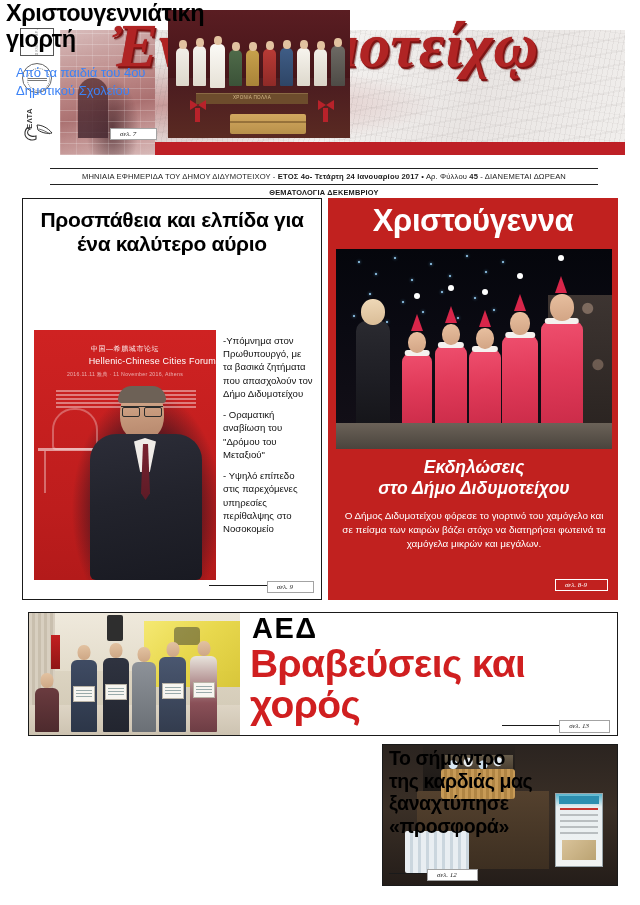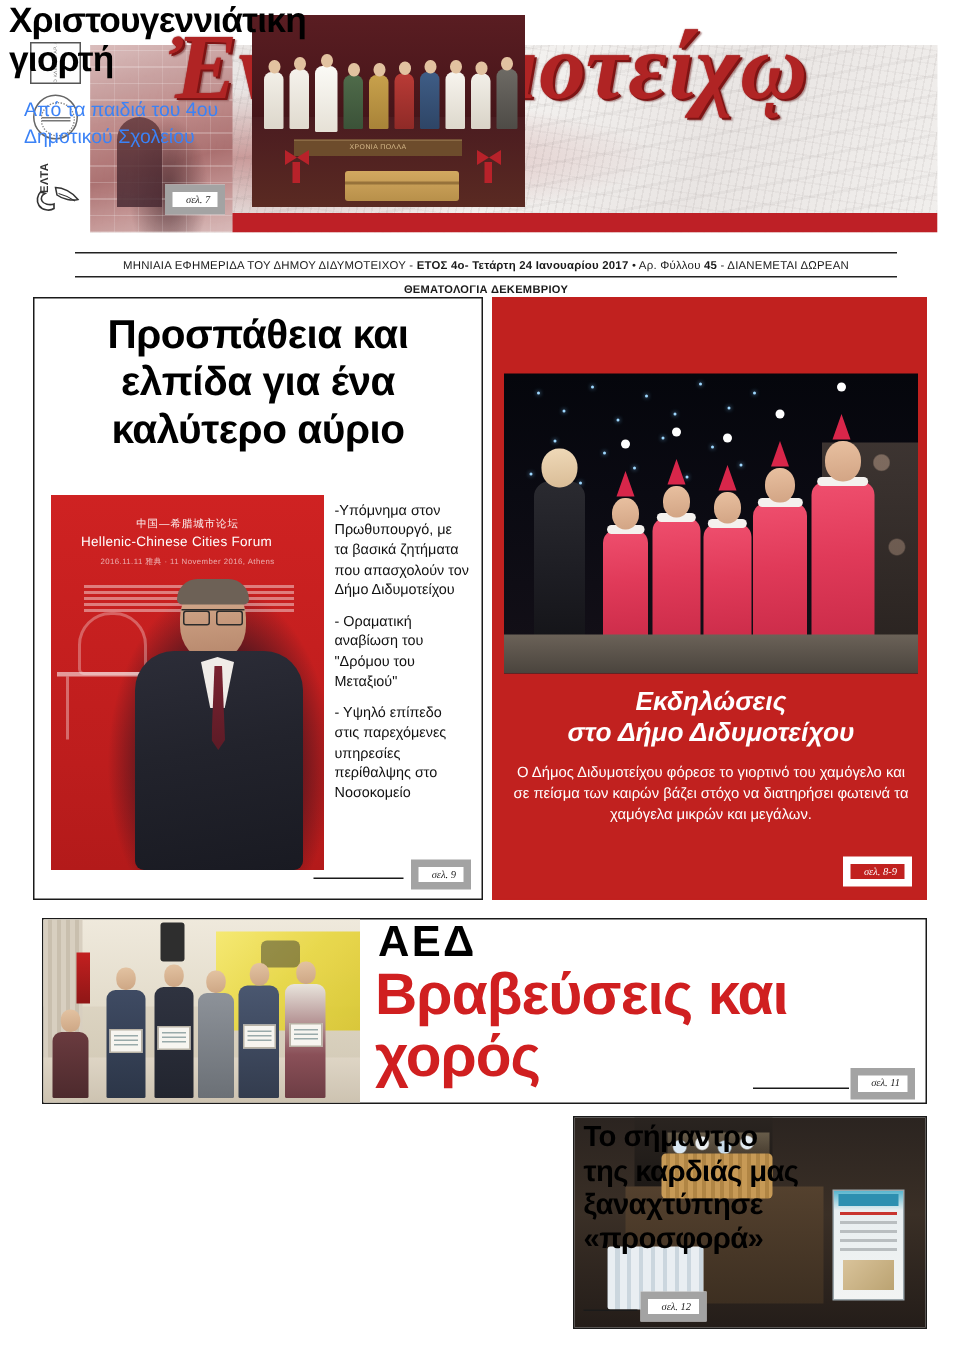--- a/index.html
+++ b/index.html
@@ -188,39 +188,39 @@
   }
 
   
   .box { position: absolute; border: 1.3px solid #1a1a1a; background: #fff; }
 
   .page-ref {
     font-family: "Liberation Serif", "DejaVu Serif", serif;
     font-style: italic;
     font-size: 7px;
     color: #1a1a1a;
-    border: 5px solid #a3a3a3;
-    padding: 1px 5px 1px 9px;
+    border: 1px solid #a3a3a3;
+    padding: 1px 20px 1px 9px;
     background: #fff;
     display: inline-block;
     line-height: 1.2;
   }
   .page-ref.on-red { color: #ffffff; border-color: #ffffff; background: transparent; }
 
   
   .lead {
     left: 22px; top: 198px;
     width: 300px; height: 402px;
   }
   .lead-head {
     position: absolute;
     left: 10px; top: 9px;
     width: 278px;
     text-align: center;
-    font-size: 27px;
+    font-size: 21px;
     font-weight: bold;
     line-height: 1.16;
     color: #000;
     letter-spacing: -.3px;
   }
   .lead-photo {
     position: absolute;
     left: 11px; top: 131px;
     width: 182px; height: 250px;
     background:
@@ -228,21 +228,21 @@
       linear-gradient(180deg, #cf2222 0%, #c51f1f 40%, #bd1d1d 72%, #b31a1a 100%);
     overflow: hidden;
   }
   .lp-cn {
     position: absolute; left: 0; top: 14px; width: 100%;
     text-align: center; color: rgba(255,255,255,.92);
     font-size: 7px; letter-spacing: .6px;
   }
   .lp-en {
     position: absolute; left: 0; top: 26px; width: 100%;
-    text-align: left; color: #fff;
+    text-align: right; color: #fff;
     font-size: 9px; letter-spacing: .2px; font-weight: 500; padding-left: 20px;
   }
   .lp-date {
     position: absolute; left: 0; top: 41px; width: 100%;
     text-align: center; color: rgba(255,255,255,.62);
     font-size: 5.2px; letter-spacing: .3px;
   }
   .lp-lines {
     position: absolute; left: 22px; top: 60px; width: 140px;
   }
@@ -754,20 +754,21 @@
       <p>- Υψηλό επίπεδο στις παρεχόμενες υπηρεσίες περίθαλψης στο Νοσοκομείο</p>
     </div>
 
     <div class="lead-ref-rule"></div>
     <div class="lead-ref">
       <span class="page-ref">σελ. 9</span>
     </div>
   </div>
 
   <div class="box xmas">
+    <div class="xmas-head">Χριστούγεννα</div>
 
     <div class="xmas-photo">
       <div class="xp-lights">
         <i style="left:8%;top:6%"></i>
           <i style="left:14%;top:12%"></i>
           <i style="left:21%;top:4%"></i>
         <i style="left:27%;top:15%"></i>
           <i style="left:34%;top:7%"></i>
           <i style="left:41%;top:13%"></i>
         <i style="left:47%;top:3%"></i>
@@ -852,21 +853,21 @@
           <span class="ap-head"></span>
           <span class="ap-cert"></span>
         </div>
     </div>
 
     <div class="aed-right">
       <div class="aed-kicker">ΑΕΔ</div>
       <div class="aed-head">Βραβεύσεις και χορός</div>
       <div class="aed-ref-rule"></div>
       <div class="aed-ref">
-        <span class="page-ref">σελ. 11</span>
+        <span class="page-ref">σελ. 13</span>
       </div>
     </div>
   </div>
 
   <div class="bl">
     <div class="bl-photo">
       <div class="blp-curtain"></div>
       <div class="blp-stage"></div>
 
       <div class="blp-kid" style="left:8px;bottom:52px;width:13px;height:38px;background:linear-gradient(180deg,#f2efe8 0%,#ddd7cb 100%)">

